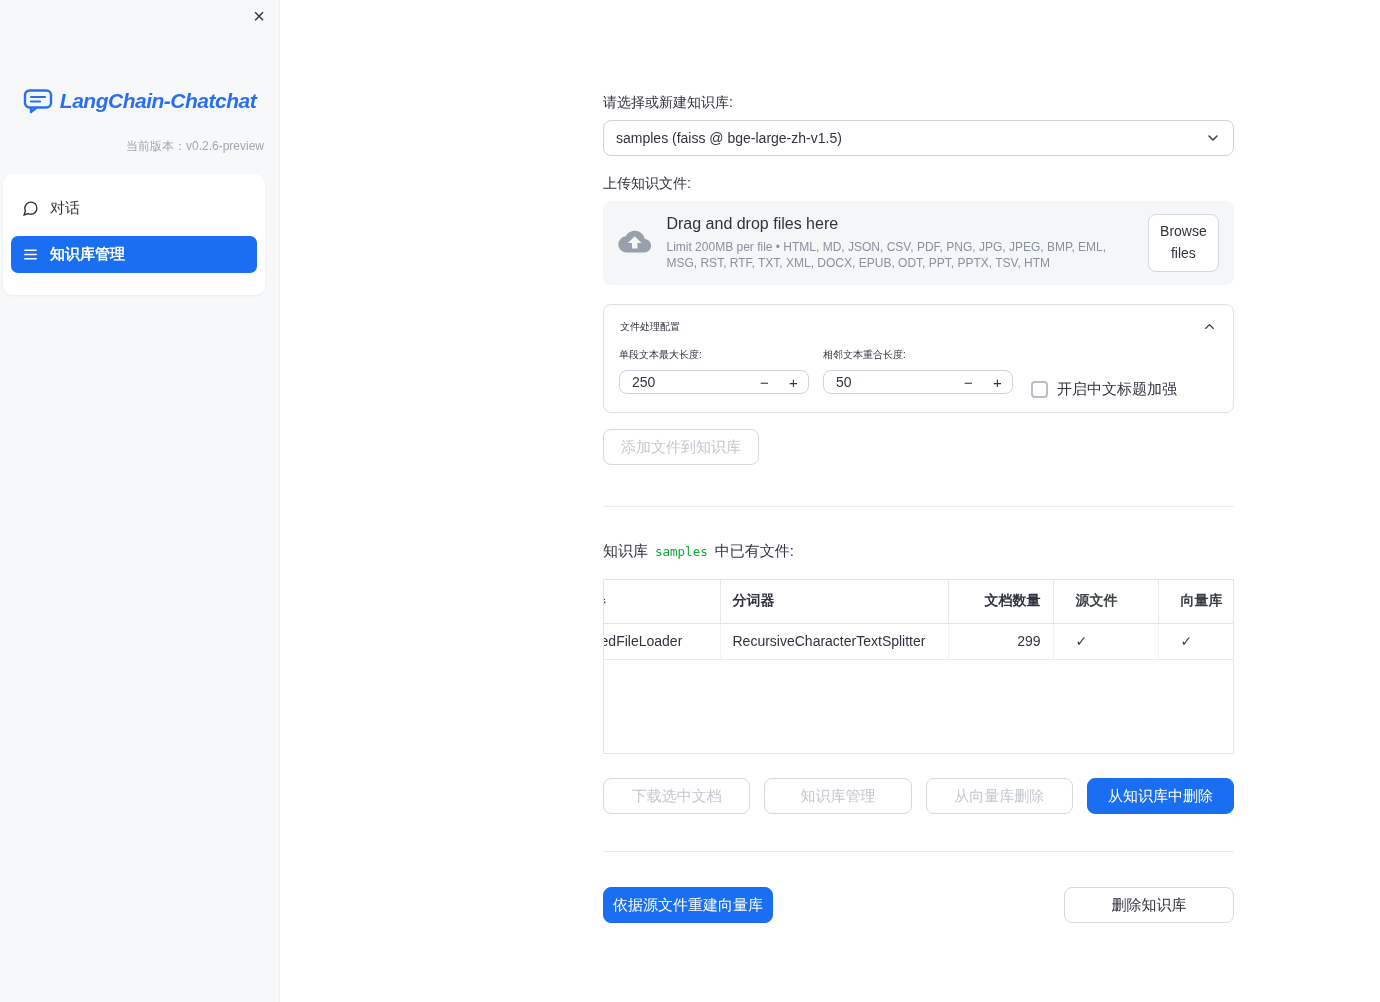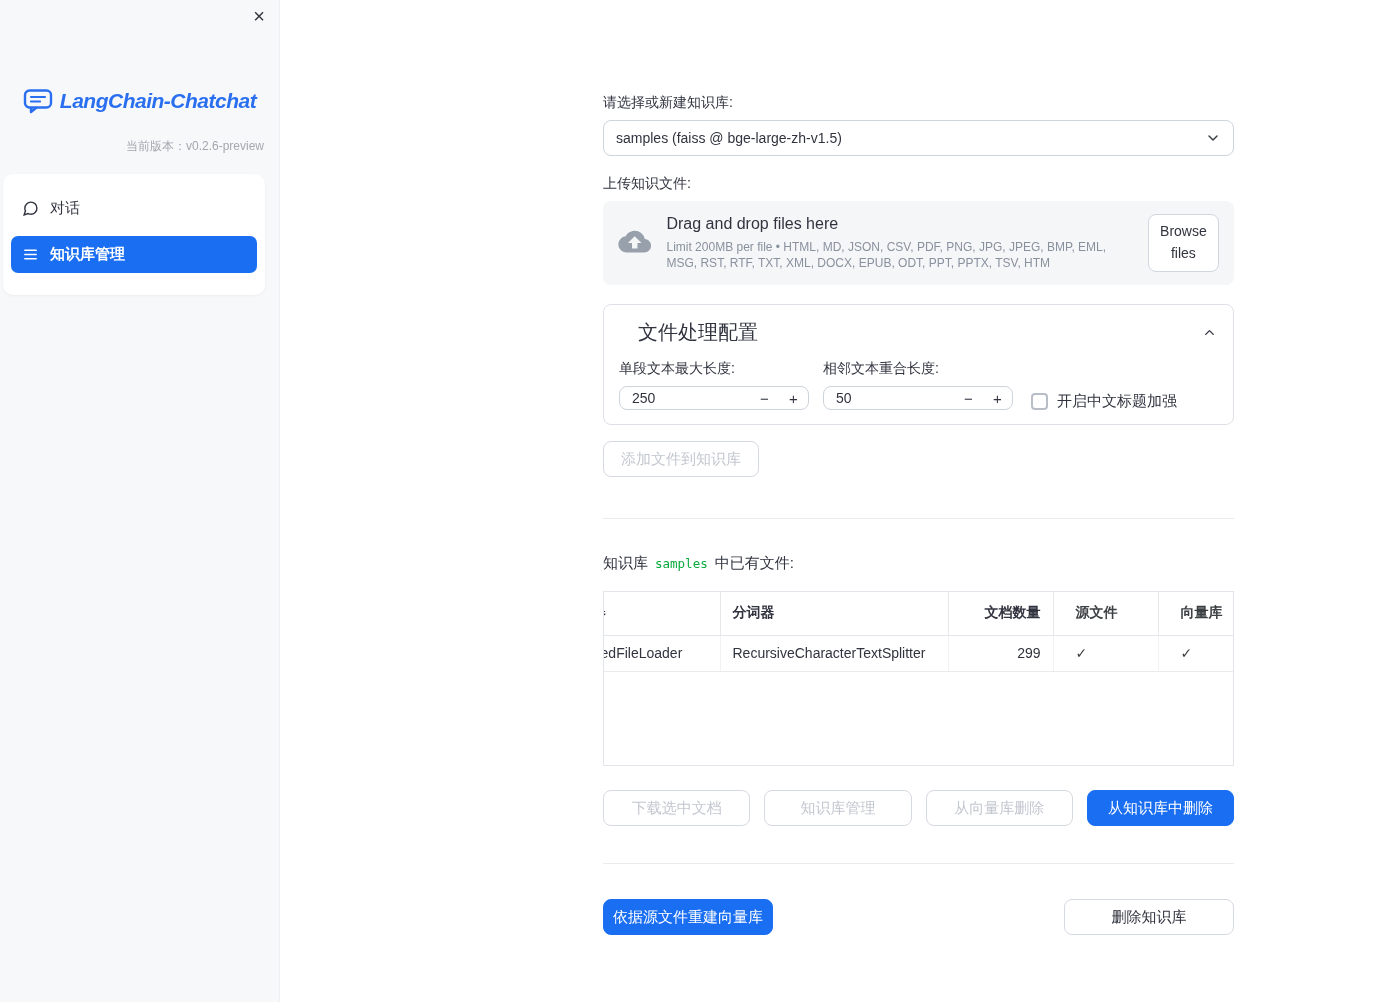--- a/index.html
+++ b/index.html
@@ -61,26 +61,26 @@
   .drop-hint { font-size: 12px; color: #8a919e; margin-top: 6px; line-height: 1.35; max-width: 474px; }
   .browse-btn {
     margin-left: auto; width: 72px; min-height: 52px; background: #fff;
     border: 1px solid #d2d7de; border-radius: 8px; font-size: 14px; color: #31333f;
     display: flex; align-items: center; justify-content: center; text-align: center;
     padding: 6px 8px; cursor: pointer; line-height: 1.55;
   }
 
   .expander { margin-top: 19px; border: 1px solid #dde1e7; border-radius: 8px; }
   .exp-header { display: flex; align-items: center; padding: 14px 16px 6px; cursor: pointer; }
-  .exp-title { font-size: 20px; margin-left: 18px; }
+  .exp-title { font-size: 10px; }
   .exp-chev { margin-left: auto; display: flex; }
   .exp-body { display: flex; padding: 8px 15px 13px; }
   .cfg-col { width: 190px; }
   .cfg-col + .cfg-col { margin-left: 14px; }
-  .cfg-label { font-size: 14px; margin-bottom: 8px; }
+  .cfg-label { font-size: 10px; margin-bottom: 8px; }
   .num-input {
     height: 24px; border: 1px solid #cdd4dc; border-radius: 8px; background: #fff;
     display: flex; align-items: center; overflow: hidden;
   }
   .num-value { padding-left: 12px; font-size: 14px; flex: 1; }
   .step { width: 29px; text-align: center; font-size: 15px; color: #31333f; cursor: pointer; user-select: none; }
   .cfg-check { display: flex; align-items: center; margin-left: 18px; margin-top: 32px; }
   .checkbox { width: 17px; height: 17px; border: 2px solid #b8bec7; border-radius: 4px; background: #fff; cursor: pointer; flex: none; }
   .cb-label { font-size: 15px; margin-left: 9px; }
 

